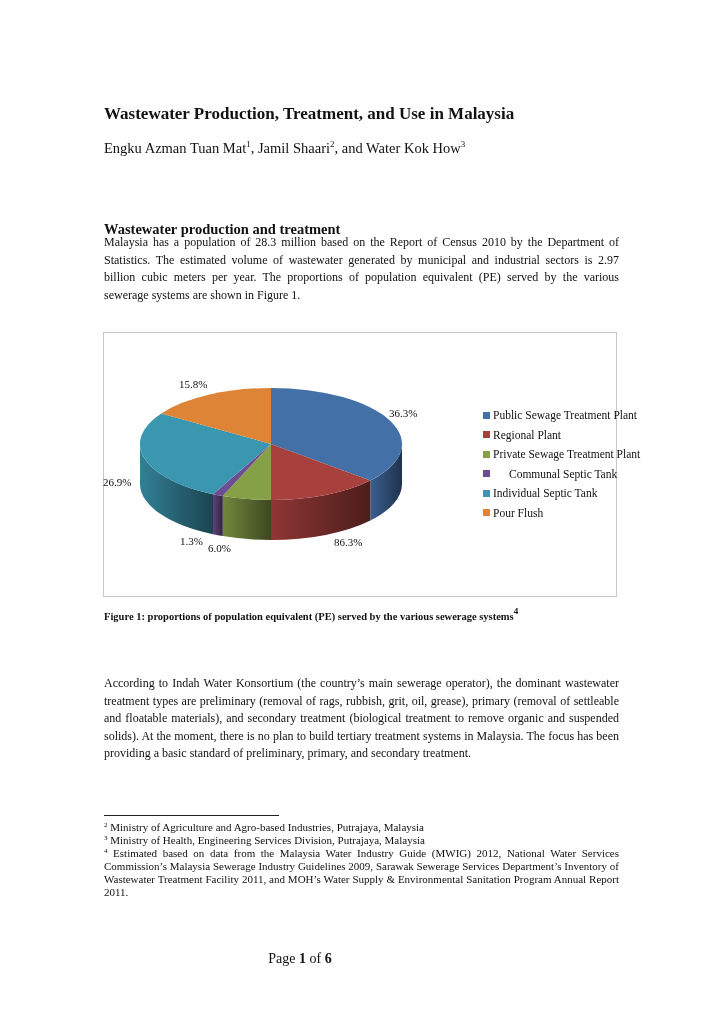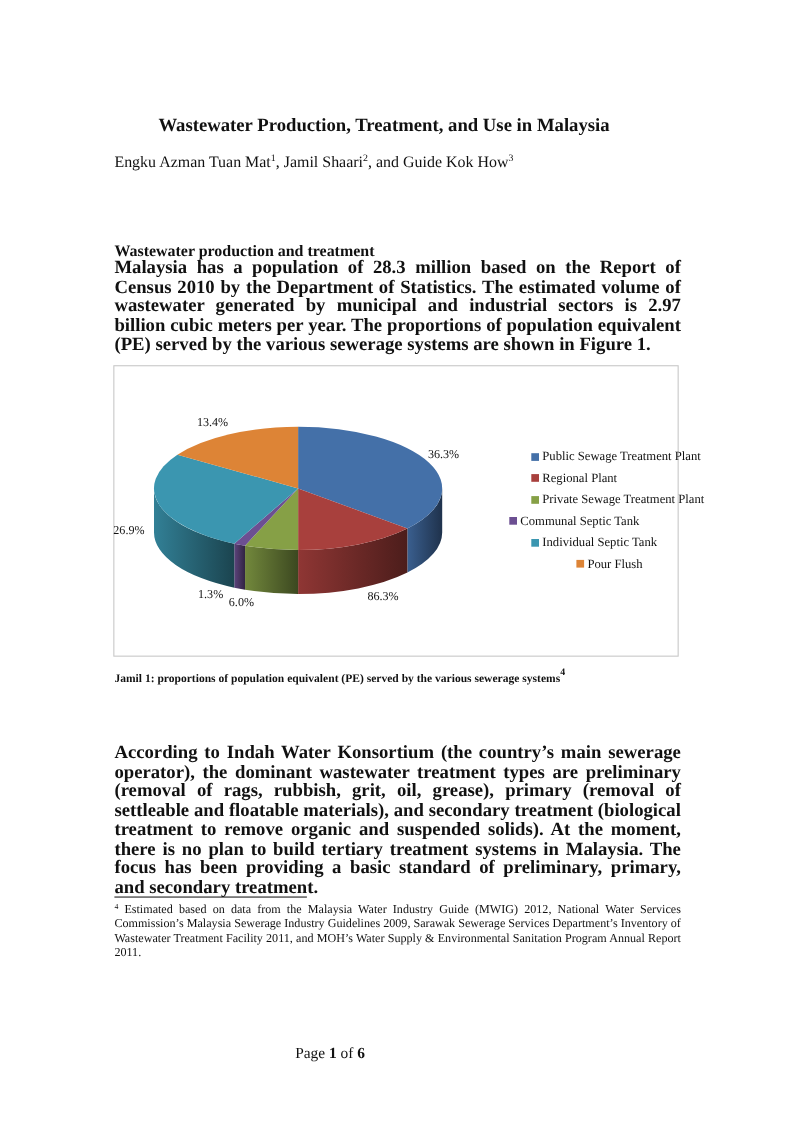--- a/index.html
+++ b/index.html
@@ -1,43 +1,43 @@
 <!DOCTYPE html>
 <html><head>
 <meta charset="utf-8">
 <style>
   html, body { margin:0; padding:0; background:#ffffff; }
   body { width:724px; height:1024px; position:relative; overflow:hidden;
          font-family:"Liberation Serif", serif; color:#111; }
   .abs { position:absolute; }
-  .title { left:104px; top:104px; font-size:17px; font-weight:bold; white-space:nowrap;margin-left:40px; }
+  .title { left:104px; top:104px; font-size:17px; font-weight:bold; white-space:nowrap; }
   .authors { left:104px; top:140px; font-size:14.5px; white-space:nowrap; }
   sup { font-size:9px; vertical-align:6px; line-height:0; }
   .h2 { left:104px; top:203px; font-size:14.5px; font-weight:bold; white-space:nowrap;margin-top:18px; }
-  .para { left:104px; width:515px; font-size:17px; line-height:17.5px; text-align:justify;font-weight:bold; }
+  .para { left:104px; width:515px; font-size:12px; line-height:17.5px; text-align:justify; }
   .p1 { top:234px; }
   .p2 { top:675px; }
   .chart-box { left:103px; top:332px; width:514px; height:265px; border:1px solid #c8c8c8; box-sizing:border-box; }
   .caption { left:104px; top:611px; font-size:10.5px; font-weight:bold; white-space:nowrap; }
   .fn-rule { left:104px; top:815px; width:175px; height:1px; background:#222; }
   .footnotes { left:104px; top:821px; width:515px; font-size:11px; line-height:13px; text-align:justify; }
   .footnotes div { margin:0; }
   .footnotes sup { font-size:7px; vertical-align:4px; }
   .pageno { left:0; width:600px; top:951px; text-align:center; font-size:14px; }
   .legend-item { position:absolute; left:440px; font-size:11.5px; white-space:nowrap; display:flex; align-items:center;padding-left:43px; }
   .swatch { width:7px; height:7px; margin-right:3px; display:inline-block; }
   .plabel { position:absolute; font-size:11px; white-space:nowrap; }
 </style>
 </head>
 <body>
 
 <div class="abs title">Wastewater Production, Treatment, and Use in Malaysia</div>
 
 <div class="abs authors">
-  <span>Engku Azman Tuan Mat</span><sup>1</sup><span>, </span><span>Jamil Shaari</span><sup>2</sup><span>, and </span><span>Guide Kok How</span><sup>3</sup>
+  <span>Engku Azman Tuan Mat</span><sup>1</sup><span>, </span><span>Jamil Shaari</span><sup>2</sup><span>, and </span><span>Water Kok How</span><sup>3</sup>
 </div>
 
 <div class="abs h2">Wastewater production and treatment</div>
 
 <div class="abs para p1">Malaysia has a population of 28.3 million based on the Report of Census 2010 by the Department of Statistics. The estimated volume of wastewater generated by municipal and industrial sectors is 2.97 billion cubic meters per year. The proportions of population equivalent (PE) served by the various sewerage systems are shown in Figure 1.</div>
 
 <div class="abs chart-box">
   <svg id="pie-svg" width="512" height="263" style="position:absolute;left:0;top:0">
       <linearGradient id="g0" x1="0" x2="1">
         <stop offset="0" stop-color="#3a5f8f"></stop>
@@ -70,53 +70,55 @@
       <path d="M167,111 L118.77568359830721,163.06748320974208 A131,56 0 0 1 108.99867173390392,161.2118980599732 Z" fill="#6c4f92"></path>
       <path d="M167,111 L108.99867173390392,161.2118980599732 A131,56 0 0 1 57.283826754479435,80.40191658288094 Z" fill="#3b96b0"></path>
       <path d="M167,111 L57.283826754479435,80.40191658288094 A131,56 0 0 1 166.99999999999997,55 Z" fill="#dd8436"></path>
     </svg>
   <div id="pie-labels">
       <div class="plabel" style="left: 285px; top: 74px;">36.3%</div>
       <div class="plabel" style="left: 230px; top: 203px;">86.3%</div>
       <div class="plabel" style="left: 104px; top: 209px;">6.0%</div>
       <div class="plabel" style="left: 76px; top: 202px;">1.3%</div>
       <div class="plabel" style="left: -1px; top: 143px;">26.9%</div>
-      <div class="plabel" style="left: 75px; top: 45px;">13.4%</div>
+      <div class="plabel" style="left: 75px; top: 45px;">15.8%</div>
     </div>
   <div id="pie-legend">
       <div class="legend-item" style="left: 336px; top: 76px;">
         <span class="swatch" style="background: rgb(68, 112, 168);"></span>
         <span>Public Sewage Treatment Plant</span>
       </div>
       <div class="legend-item" style="left: 336px; top: 95.5px;">
         <span class="swatch" style="background: rgb(168, 64, 61);"></span>
         <span>Regional Plant</span>
       </div>
       <div class="legend-item" style="left: 336px; top: 115px;">
         <span class="swatch" style="background: rgb(134, 160, 70);"></span>
         <span>Private Sewage Treatment Plant</span>
       </div>
-      <div class="legend-item" style="left: 316px; top: 134.5px;">
+      <div class="legend-item" style="left: 336px; top: 134.5px; gap: 16px;">
         <span class="swatch" style="background: rgb(108, 79, 146);"></span>
         <span>Communal Septic Tank</span>
       </div>
       <div class="legend-item" style="left: 336px; top: 154px;">
         <span class="swatch" style="background: rgb(59, 150, 176);"></span>
         <span>Individual Septic Tank</span>
       </div>
-      <div class="legend-item" style="left: 336px; top: 173.5px; margin-left: 41px;">
+      <div class="legend-item" style="left: 336px; top: 173.5px;">
         <span class="swatch" style="background: rgb(221, 132, 54);"></span>
         <span>Pour Flush</span>
       </div>
     </div>
 </div>
 
-<div class="abs caption"><span>Jamil 1: proportions of population equivalent (PE) served by the various sewerage systems</span><sup>4</sup></div>
+<div class="abs caption"><span>Figure 1: proportions of population equivalent (PE) served by the various sewerage systems</span><sup>4</sup></div>
 
 <div class="abs para p2">According to Indah Water Konsortium (the country’s main sewerage operator), the dominant wastewater treatment types are preliminary (removal of rags, rubbish, grit, oil, grease), primary (removal of settleable and floatable materials), and secondary treatment (biological treatment to remove organic and suspended solids). At the moment, there is no plan to build tertiary treatment systems in Malaysia. The focus has been providing a basic standard of preliminary, primary, and secondary treatment.</div>
 
 <div class="abs fn-rule"></div>
 
 <div class="abs footnotes">
+  <div><sup>2</sup> <span>Ministry of Agriculture and Agro-based Industries, Putrajaya, Malaysia</span></div>
+  <div><sup>3</sup> <span>Ministry of Health, Engineering Services Division,  Putrajaya, Malaysia</span></div>
   <div><sup>4</sup> <span>Estimated based on data from the Malaysia Water Industry Guide (MWIG) 2012, National Water Services Commission’s Malaysia Sewerage Industry Guidelines 2009, Sarawak Sewerage Services Department’s Inventory of Wastewater Treatment Facility 2011, and MOH’s Water Supply &amp; Environmental Sanitation Program Annual Report 2011.</span></div>
 </div>
 
 <div class="abs pageno"><span>Page </span><b>1</b><span> of </span><b>6</b></div>
 
 </body></html>

